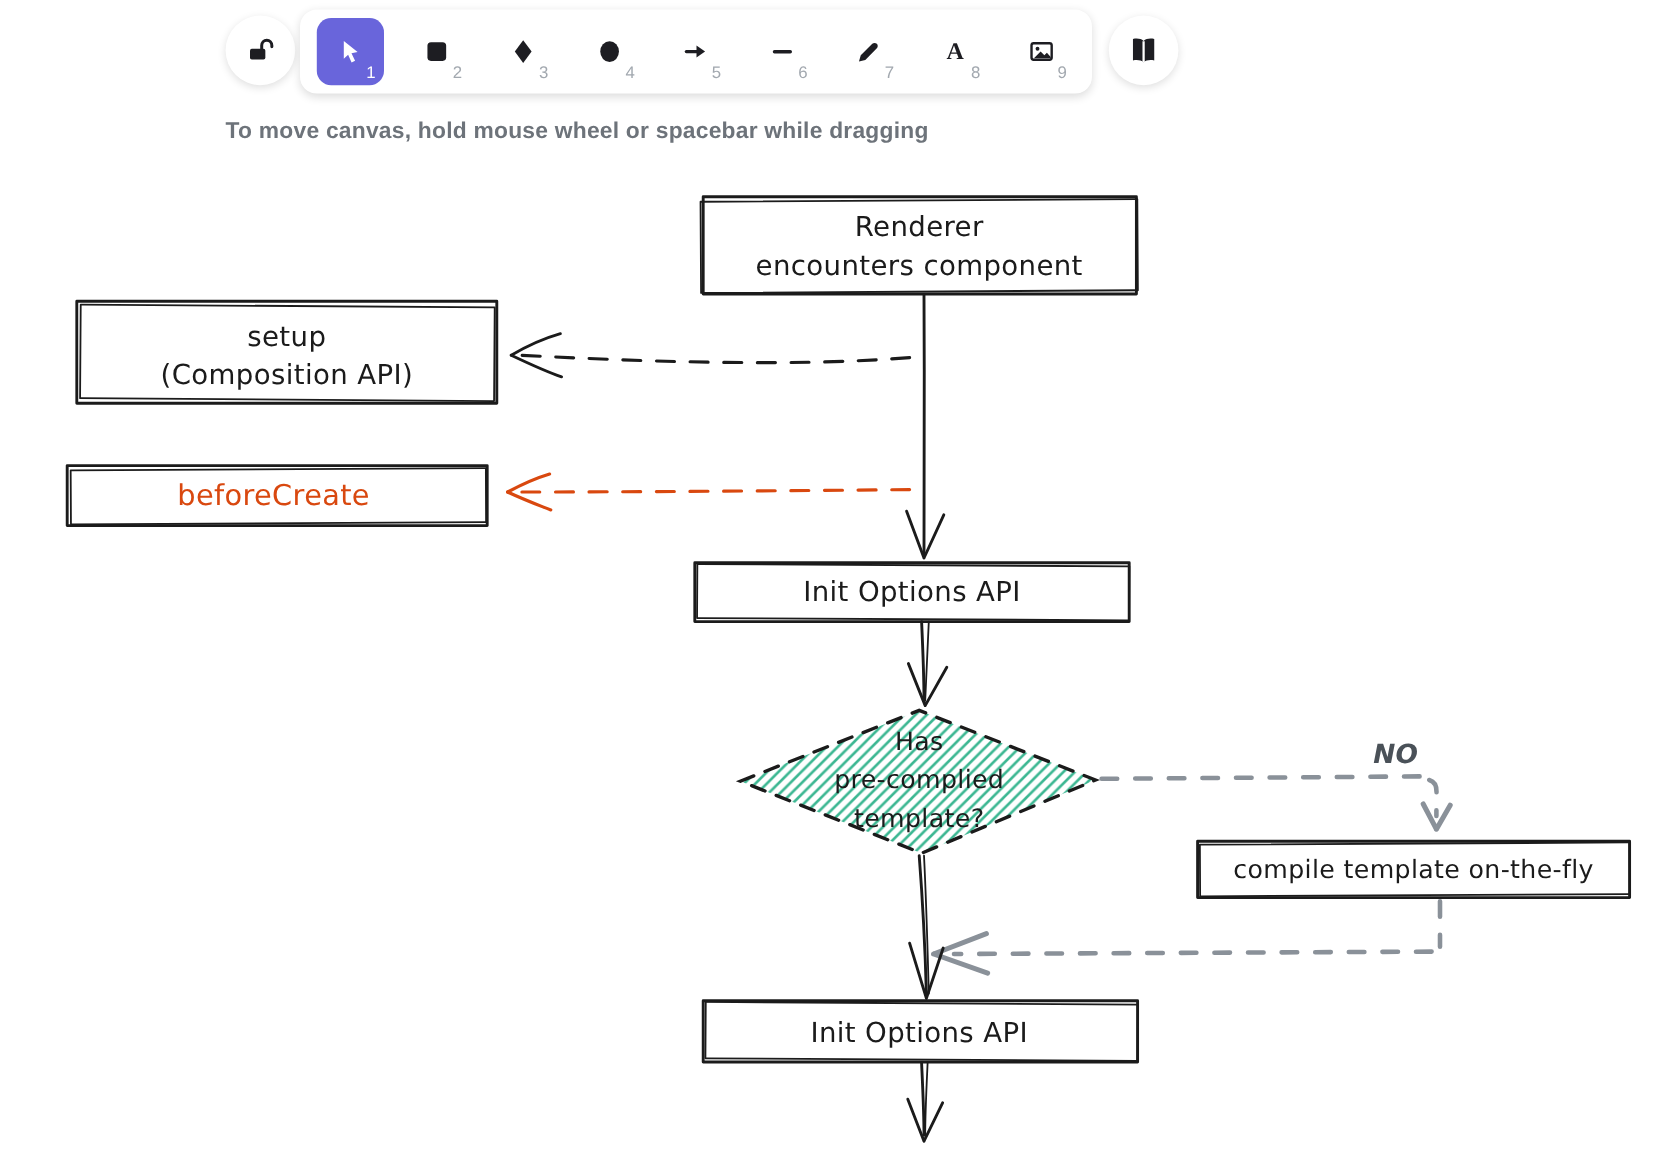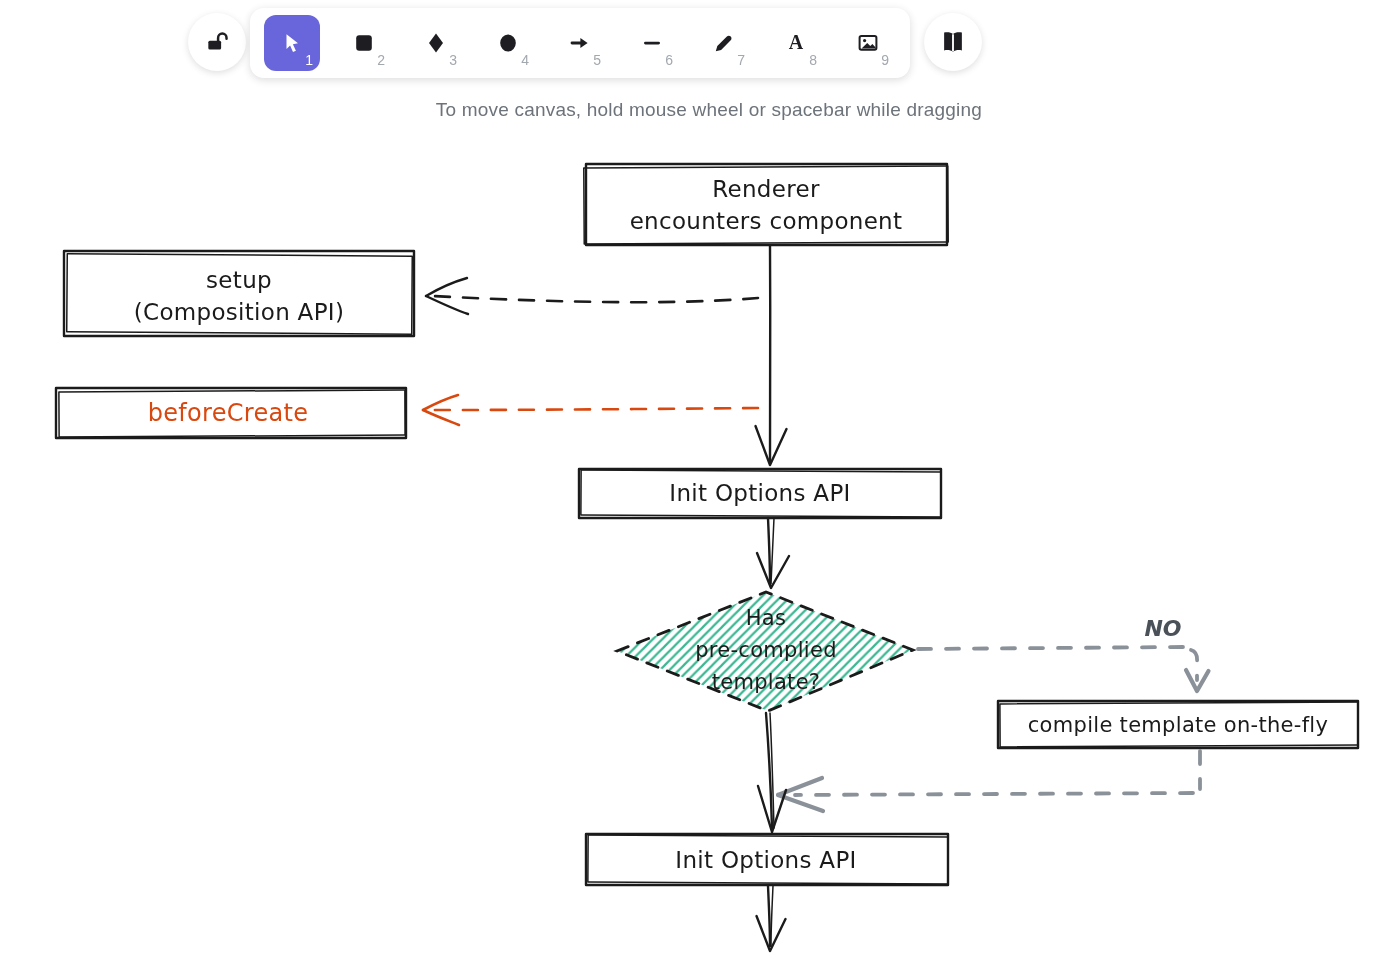--- a/index.html
+++ b/index.html
@@ -29,22 +29,22 @@
     background:transparent;cursor:pointer;
     display:flex;align-items:center;justify-content:center;padding:0;
   }
   .tool.active{background:#6965db;}
   .tool .num{
     position:absolute;right:7px;bottom:3px;font-size:14px;color:#a2a8af;
     pointer-events:none;
   }
   .tool.active .num{color:#ffffff;}
   .hint{
-    position:absolute;left:188px;top:99px;width:794px;text-align:right;
-    font-size:19px;color:#6d737a;letter-spacing:.2px;
+    position:absolute;left:188px;top:99px;width:794px;text-align:left;
+    font-size:19px;color:#6d737a;letter-spacing:.2px;font-weight:bold;
   }
   
   .scene{position:absolute;left:0;top:0;}
   .sk{stroke:#1b1b1b;stroke-width:2.4;fill:none;stroke-linecap:round;stroke-linejoin:round;}
   .sk-thin{stroke:#1b1b1b;stroke-width:1.5;fill:none;stroke-linecap:round;stroke-linejoin:round;}
   .dash-black{stroke:#1b1b1b;stroke-width:2.6;fill:none;stroke-linecap:round;stroke-dasharray:15 13;}
   .dash-orange{stroke:#d9480f;stroke-width:2.6;fill:none;stroke-linecap:round;stroke-dasharray:15 13;}
   .head-orange{stroke:#d9480f;stroke-width:2.6;fill:none;stroke-linecap:round;}
   .dash-gray{stroke:#8a9199;stroke-width:3.8;fill:none;stroke-linecap:round;stroke-dasharray:13 15;}
   .head-gray{stroke:#8a9199;stroke-width:4.2;fill:none;stroke-linecap:round;stroke-linejoin:round;}

